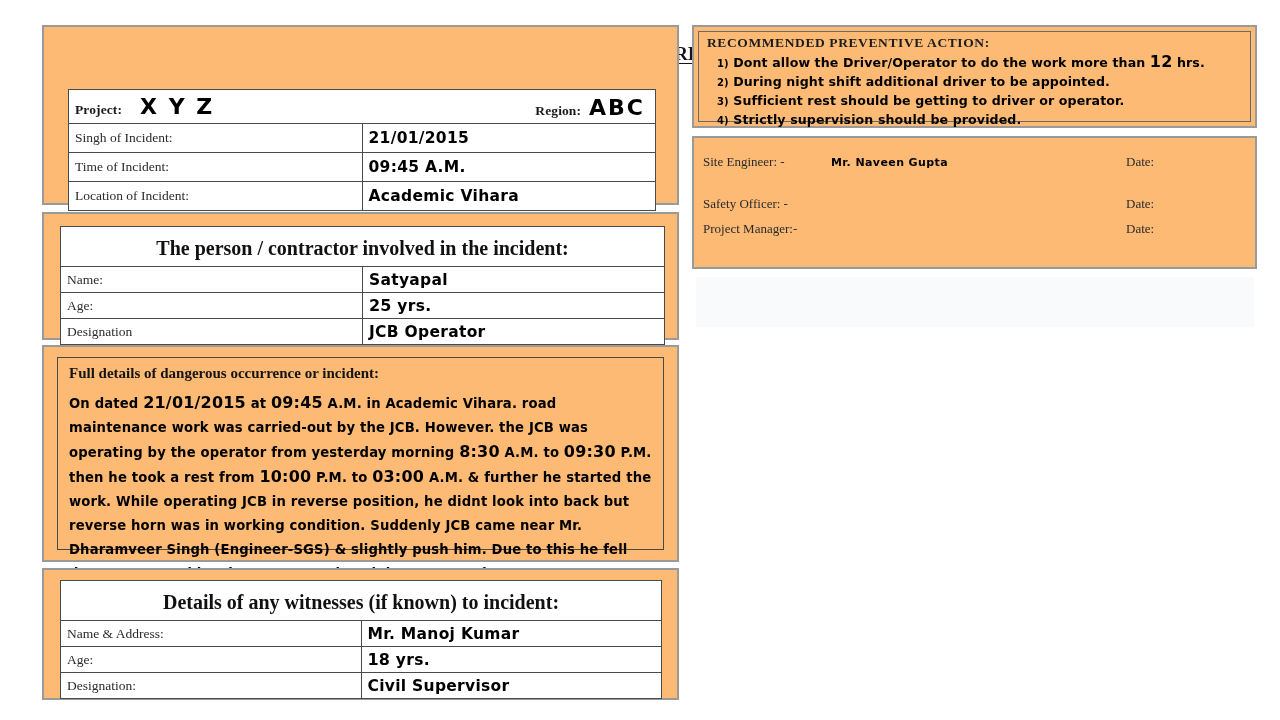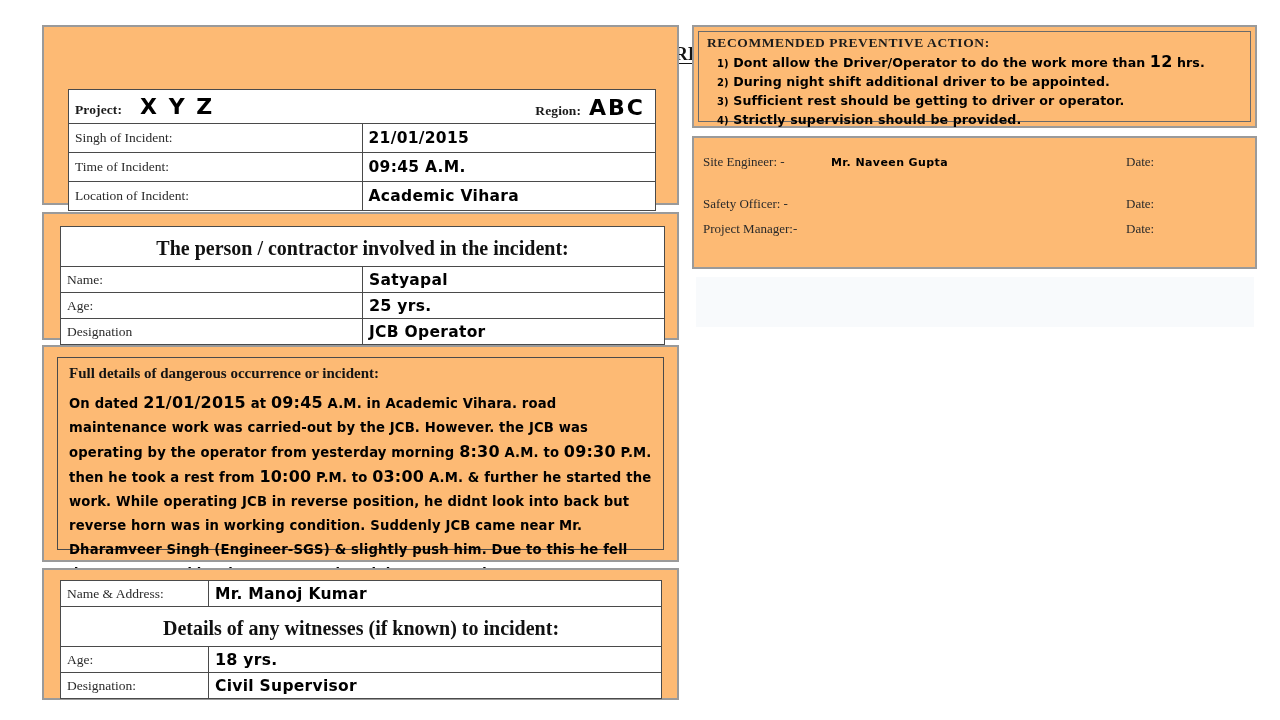--- a/index.html
+++ b/index.html
@@ -300,25 +300,25 @@
   <div id="details-inner">
     <div id="details-heading">Full details of dangerous occurrence or incident:</div>
     <div id="details-body">On dated <span class="num">21/01/2015</span> at <span class="num">09:45</span> A.M. in Academic Vihara. road maintenance work was carried-out by the JCB. However. the JCB was operating by the operator from yesterday morning <span class="num">8:30</span> A.M. to <span class="num">09:30</span> P.M. then he took a rest from <span class="num">10:00</span> P.M. to <span class="num">03:00</span> A.M. &amp; further he started the work. While operating JCB in reverse position, he didnt look into back but reverse horn was in working condition. Suddenly JCB came near Mr. Dharamveer Singh (Engineer-SGS) &amp; slightly push him. Due to this he fell down on ground level. No more serious injury occurred.</div>
   </div>
 </div>
 
 <div class="panel" id="panel-witness">
   <table class="inner-table" id="tbl-witness">
     <tbody>
         <tr>
+      <td colspan="2" class="section-head-cell">Details of any witnesses (if known) to incident:</td>
+    </tr>
+    <tr>
       <td class="lbl-col serif-label-reg">Name &amp; Address:</td>
       <td class="hand">Mr. Manoj Kumar</td>
-    </tr>
-    <tr>
-      <td colspan="2" class="section-head-cell">Details of any witnesses (if known) to incident:</td>
     </tr>
     <tr>
       <td class="lbl-col serif-label-reg">Age:</td>
       <td class="hand"><span class="num">18</span> yrs.</td>
     </tr>
     <tr>
       <td class="lbl-col serif-label-reg">Designation:</td>
       <td class="hand">Civil Supervisor</td>
     </tr>
   </tbody>

